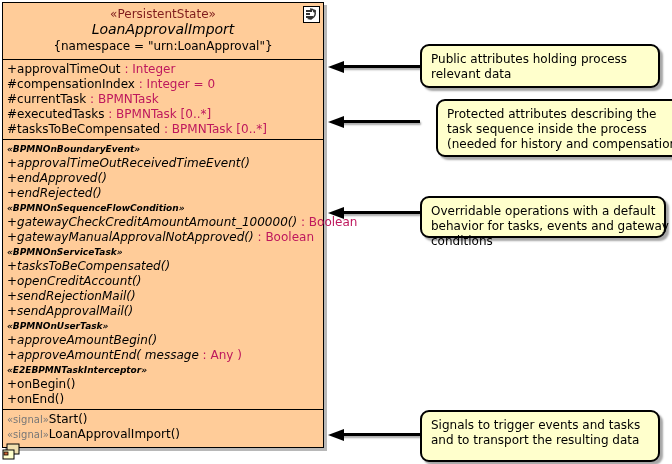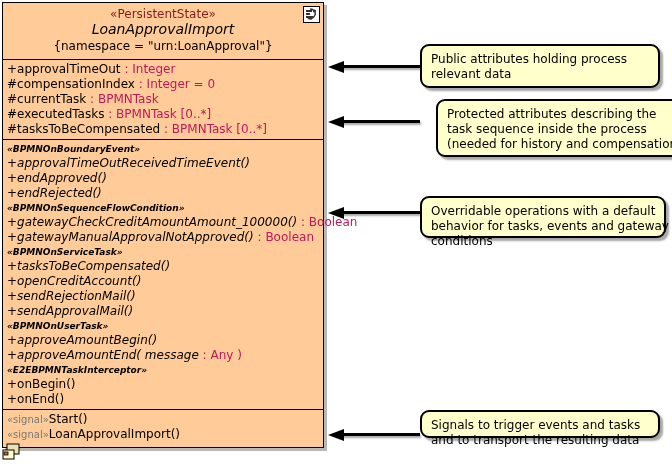--- a/index.html
+++ b/index.html
@@ -237,16 +237,16 @@
     <div>task sequence inside the process</div>
     <div>(needed for history and compensation)</div>
   </div>
 
 <div class="note" id="note-2" style="left:420px; top:196px; width:246px; height:42px;">
     <div>Overridable operations with a default</div>
     <div>behavior for tasks, events and gateway</div>
     <div>conditions</div>
   </div>
 
-<div class="note" id="note-3" style="left:420px; top:410px; width:240px; height:28px;">
+<div class="note" id="note-3" style="left:420px; top:410px; width:240px; height:52px;">
     <div>Signals to trigger events and tasks</div>
     <div>and to transport the resulting data</div>
   </div>
 
 </body></html>

